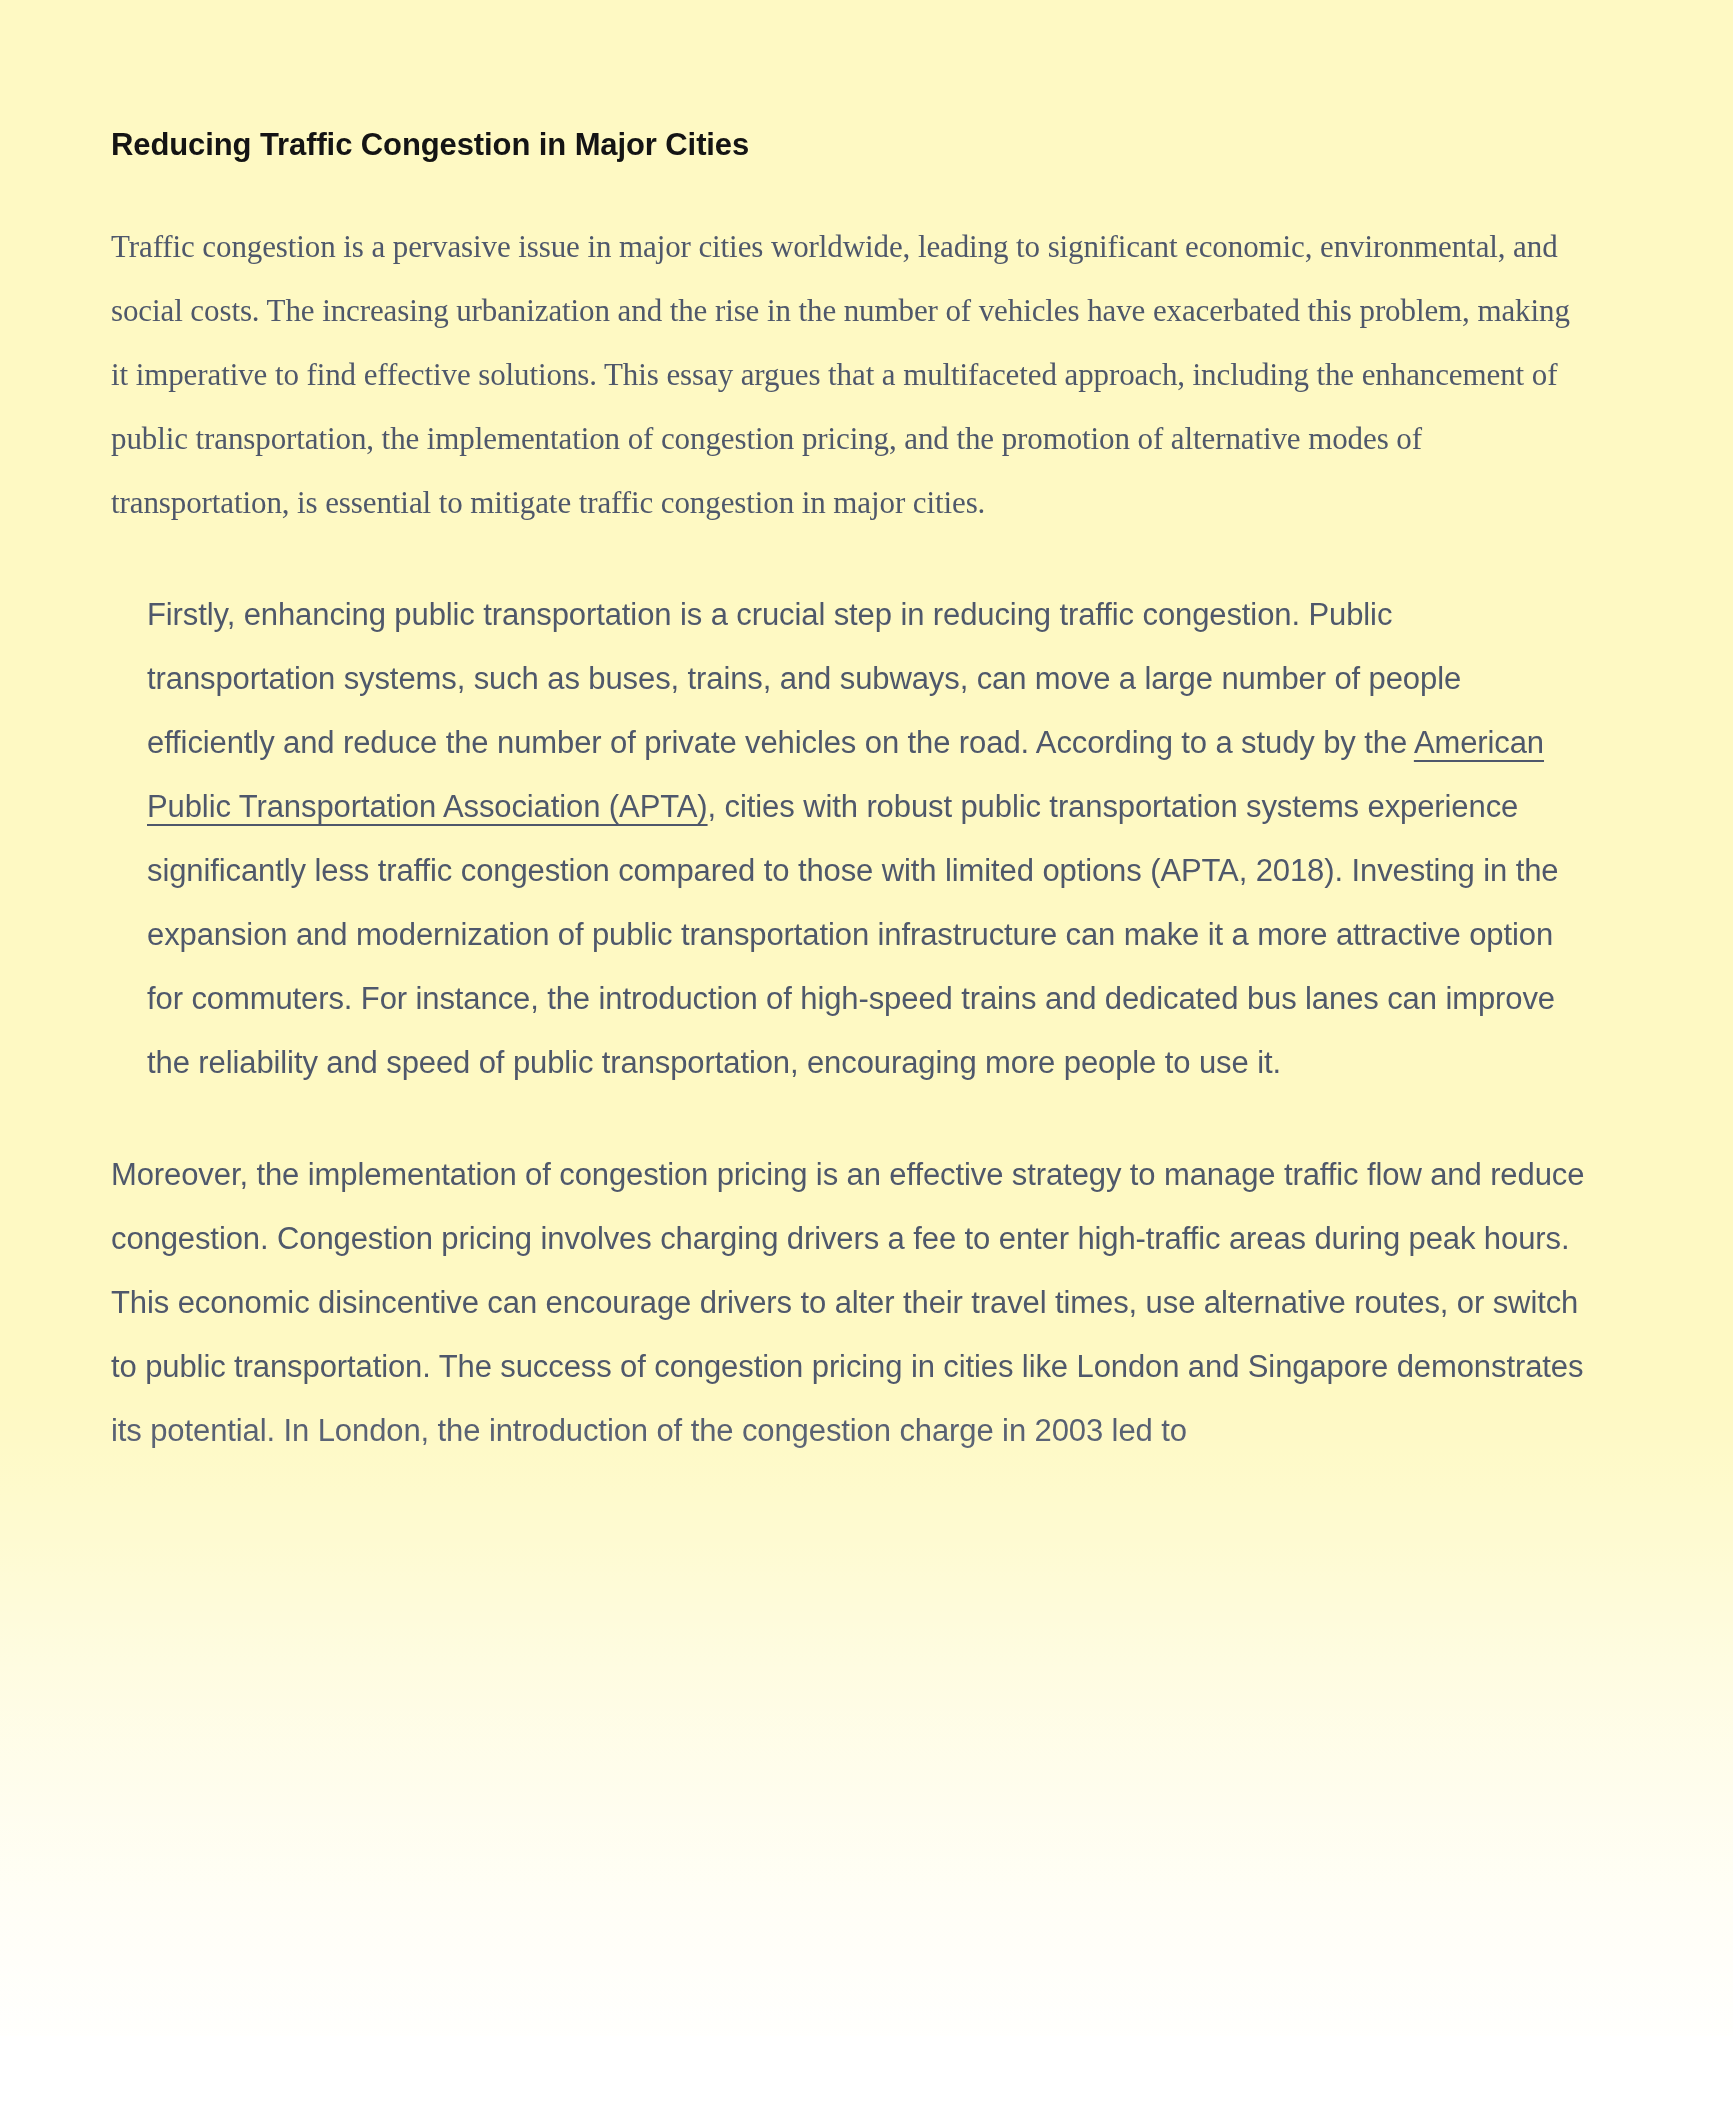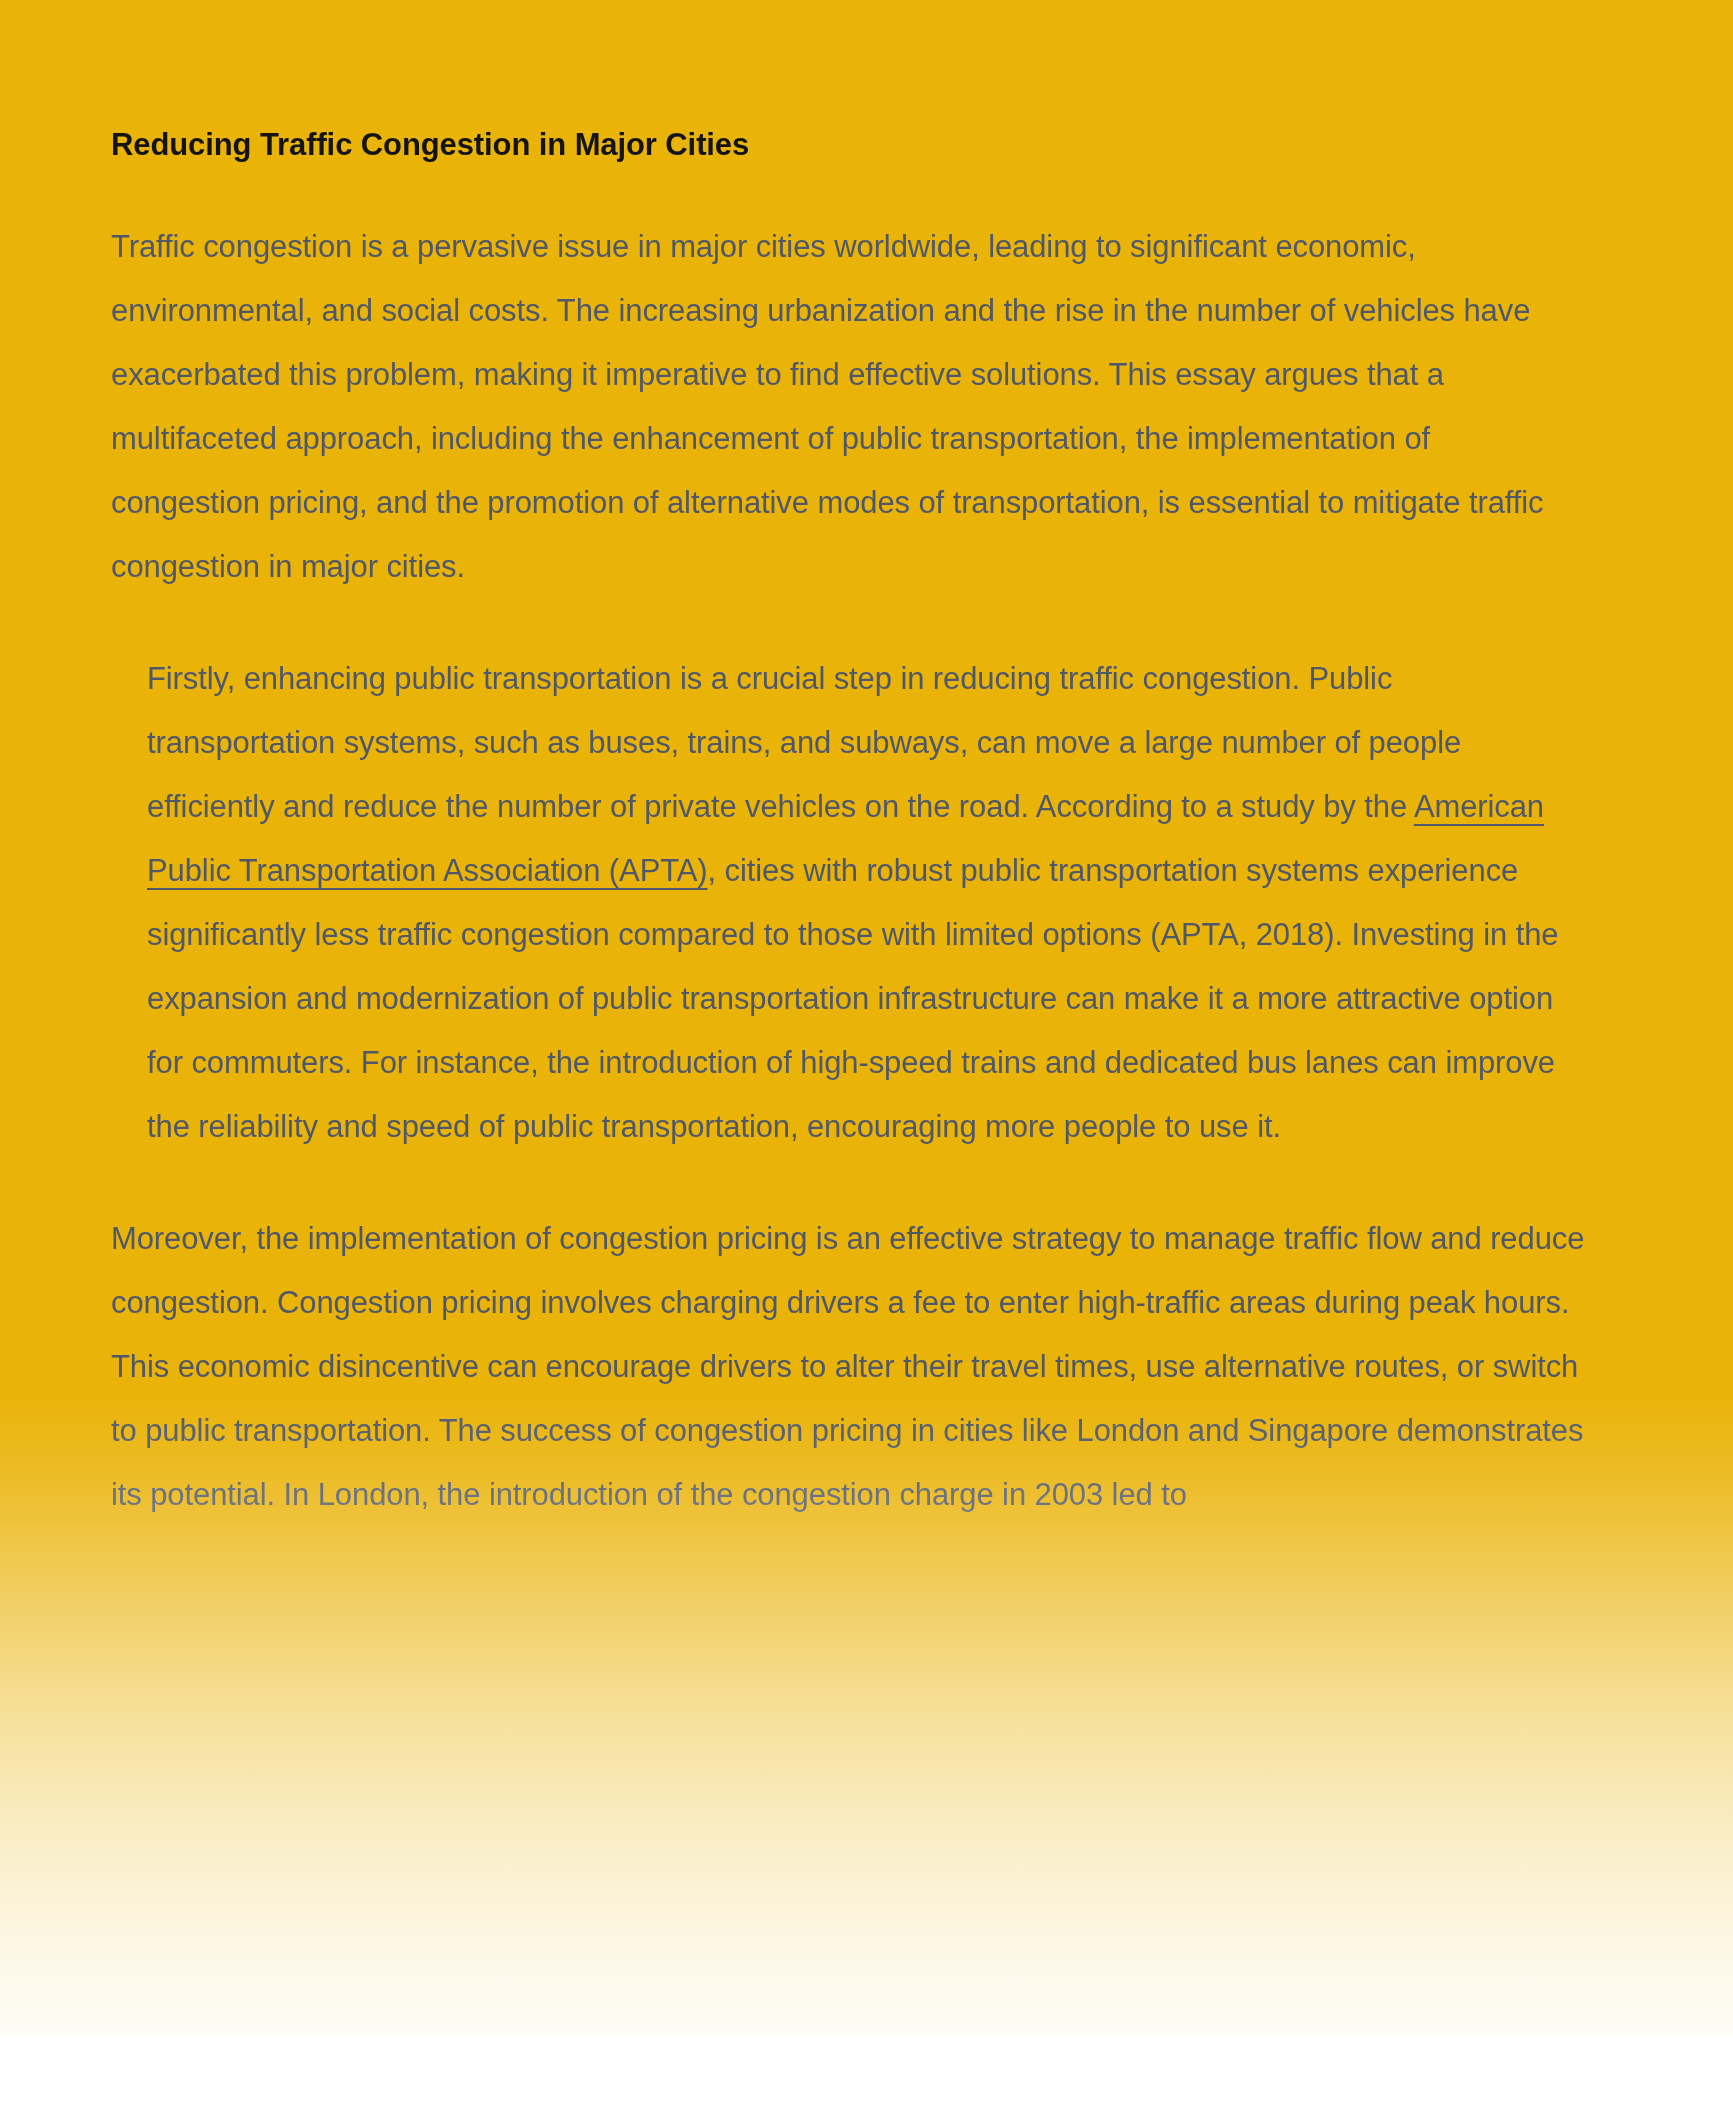--- a/index.html
+++ b/index.html
@@ -9,21 +9,21 @@
   }
   body {
     font-family: "Liberation Sans", sans-serif;
     -webkit-font-smoothing: antialiased;
   }
 
   .page {
     position: relative;
     width: 1733px;
     height: 2036px;
-    background: #eab308;
+    background: #fef9c3;
     overflow: hidden;
     box-sizing: border-box;
   }
 
   .doc {
     position: absolute;
     left: 111px;
     top: 0;
     width: 1476px;
   }
@@ -40,21 +40,21 @@
 
   .para {
     font-size: 31px;
     font-weight: 400;
     color: #4f586b;
     line-height: 64px;
     letter-spacing: -0.1px;
     margin: 0;
   }
 
-  .para-1 { padding-top: 49px; }
+  .para-1 { padding-top: 49px; font-family: Liberation Serif, serif; }
   .para-2 { padding-top: 48px; margin-left: 36px; }
   .para-3 { padding-top: 48px; }
 
   .doc-link {
     color: #4f586b;
     text-decoration: underline;
     text-underline-offset: 6.7px;
     text-decoration-thickness: 1.9px;
     cursor: pointer;
   }

